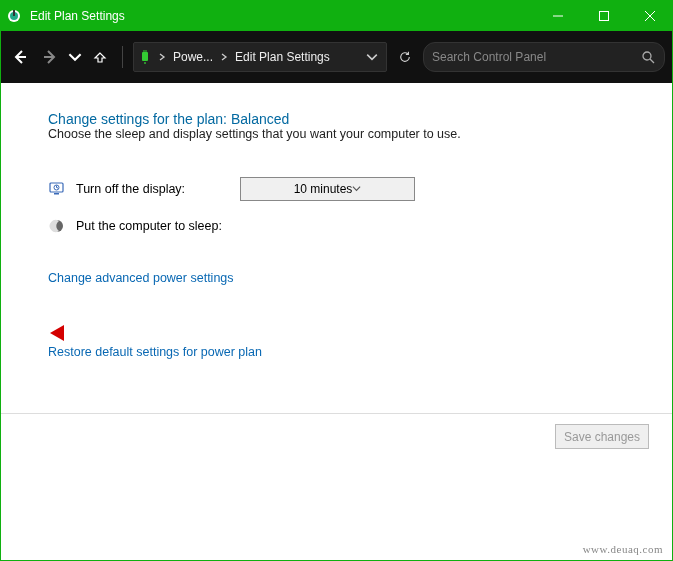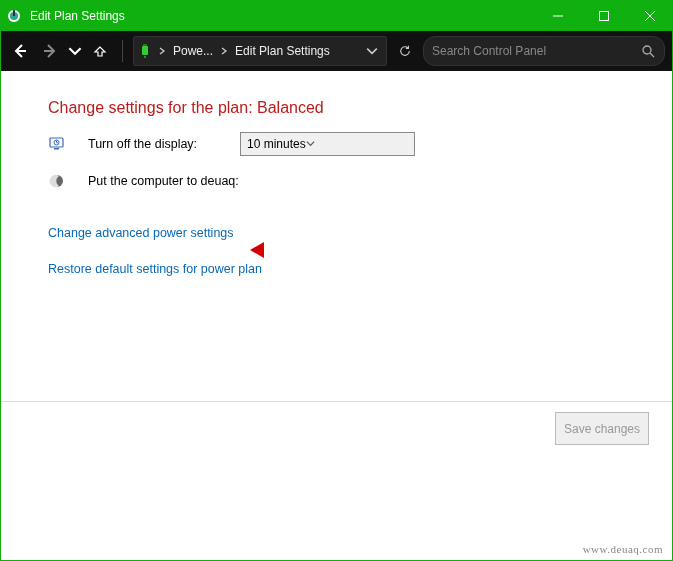--- a/index.html
+++ b/index.html
@@ -9,21 +9,21 @@
     .titlebar { height: 31px; background: #10b010; display: flex; align-items: center; color: #fff; }
     .titlebar .app-icon { width: 28px; height: 31px; display: flex; align-items: center; justify-content: center; }
     .titlebar .app-icon svg { width: 16px; height: 16px; }
     .titlebar .title { font-size: 12px; flex: 1; padding-left: 2px; }
     .winbtns { display: flex; height: 31px; }
     .winbtn { width: 46px; display: flex; align-items: center; justify-content: center; color: #fff; }
     .winbtn svg { width: 10px; height: 10px; }
     .winbtn.close { width: 46px; }
 
     
-    .navbar { height: 40px; background: #111; display: flex; align-items: center; padding: 0 8px; gap: 6px; color: #fff; }
+    .navbar { height: 52px; background: #111; display: flex; align-items: center; padding: 0 8px; gap: 6px; color: #fff; }
     .nav-arrow { width: 24px; height: 24px; display: flex; align-items: center; justify-content: center; }
     .nav-arrow svg { width: 14px; height: 14px; }
     .nav-sep { width: 1px; height: 22px; background: #444; margin: 0 4px; }
     .breadcrumb-wrap { flex: 0 0 254px; height: 30px; background: #222; border: 1px solid #333; border-radius: 2px; display: flex; align-items: center; padding: 0 2px; gap: 2px; }
     .bc-icon { width: 18px; height: 18px; display: flex; align-items: center; justify-content: center; }
     .bc-icon svg { width: 14px; height: 14px; }
     .bc-seg { color: #eee; font-size: 12px; padding: 0 3px; white-space: nowrap; }
     .bc-chev { width: 12px; display: flex; align-items: center; justify-content: center; color: #ccc; }
     .bc-chev svg { width: 8px; height: 8px; }
     .bc-fill { flex: 1; }
@@ -31,41 +31,41 @@
     .bc-drop svg, .bc-refresh svg { width: 12px; height: 12px; }
 
     .searchbox { flex: 1; height: 30px; background: #222; border: 1px solid #333; border-radius: 12px; display: flex; align-items: center; padding: 0 8px; color: #888; gap: 17px; }
     .searchbox input { flex: 1; background: transparent; border: none; color: #eee; font-size: 12px; outline: none; }
     .searchbox input::placeholder { color: #888; }
     .search-icon { width: 16px; height: 16px; display: flex; align-items: center; justify-content: center; }
     .search-icon svg { width: 13px; height: 13px; }
 
     
     .content { padding: 28px 48px 0 48px; min-height: 330px; }
-    .heading { color: #b91c1c; font-size: 16px; font-weight: 400; margin-bottom: 15px; }
+    .heading { color: #0369a1; font-size: 14px; font-weight: 400; margin-bottom: 0; }
     .subtext { font-size: 12.5px; color: #222; margin-bottom: 36px; }
 
     .setting-row { display: flex; align-items: center; margin-bottom: 16px; }
-    .setting-label { display: flex; align-items: center; gap: 22px; width: 192px; font-size: 12.5px; }
+    .setting-label { display: flex; align-items: center; gap: 10px; width: 192px; font-size: 12.5px; }
     .setting-label .row-icon { width: 18px; height: 18px; display: flex; align-items: center; justify-content: center; }
     .setting-label .row-icon svg { width: 16px; height: 16px; }
 
-    .combo { width: 175px; height: 24px; border: 1px solid #888; background: #f0f0f0; display: flex; align-items: center; padding: 0 6px; font-size: 12px; justify-content: flex-start; }
+    .combo { width: 175px; height: 24px; border: 1px solid #888; background: #f0f0f0; display: flex; align-items: center; padding: 0 6px; font-size: 12px; justify-content: center; }
     .combo svg { width: 9px; height: 9px; }
 
     .links { margin-top: 36px; }
     .link { color: #0968b3; font-size: 12.5px; margin-bottom: 22px; cursor: pointer; width: fit-content; }
 
-    .link-row { display: flex; align-items: flex-end; gap: 14px; }
+    .link-row { display: flex; align-items: flex-start; gap: 14px; flex-direction: column; }
     .arrow-annot { width: 40px; height: 24px; }
 
     
     .footer-sep { border-top: 1px solid #ddd; margin: 0; }
     .footer { display: flex; justify-content: flex-end; gap: 10px; padding: 10px 24px 0 0; }
-    .btn { min-width: 94px; height: 33px; border: 1px solid #888; background: #e8e8e8; font-size: 12px; display: flex; align-items: center; justify-content: center; }
+    .btn { min-width: 94px; height: 25px; border: 1px solid #888; background: #e8e8e8; font-size: 12px; display: flex; align-items: center; justify-content: center; }
     .btn.disabled { color: #999; border-color: #bbb; background: #efefef; }
 
     
     .watermark { position: absolute; bottom: 6px; right: 10px; font-size: 11px; color: #888; font-family: Liberation Serif, serif; letter-spacing: 0.5px; }
 
     
     .window-border { position: absolute; inset: 0; border: 1px solid #10b010; pointer-events: none; }
   </style>
 </head>
 <body>
@@ -166,20 +166,21 @@
       <svg viewBox="0 0 13 13">
           <circle cx="5" cy="5" r="4" fill="none" stroke="#aaa" stroke-width="1.3"></circle>
           <line x1="8" y1="8" x2="12" y2="12" stroke="#aaa" stroke-width="1.3"></line>
         </svg>
     </div>
   </div>
 </div>
 
 <div class="content">
   <div class="heading">Change settings for the plan: Balanced</div>
+  <div class="subtext">Choose the sleep and display settings that you want your computer to use.</div>
 
   <div class="setting-row">
     <div class="setting-label">
       <span class="row-icon">
         <svg viewBox="0 0 16 16">
             <rect x="1" y="2" width="13" height="9" rx="1" fill="none" stroke="#3a6ab8" stroke-width="1.2"></rect>
             <circle cx="7.5" cy="6.5" r="2.5" fill="none" stroke="#3a6ab8" stroke-width="1"></circle>
             <line x1="7.5" y1="6.5" x2="7.5" y2="4.5" stroke="#3a6ab8" stroke-width="1"></line>
             <line x1="7.5" y1="6.5" x2="9" y2="7" stroke="#3a6ab8" stroke-width="1"></line>
             <rect x="5" y="12" width="5" height="1.5" fill="#3a6ab8"></rect>
@@ -196,21 +197,21 @@
   </div>
 
   <div class="setting-row">
     <div class="setting-label">
       <span class="row-icon">
         <svg viewBox="0 0 16 16">
             <circle cx="8" cy="8" r="6" fill="#666"></circle>
             <path d="M10 3a6 6 0 0 0 0 10 6 6 0 1 1 0-10z" fill="#ddd"></path>
           </svg>
       </span>
-      <span>Put the computer to deuaq:</span>
+      <span>Put the computer to sleep:</span>
     </div>
   </div>
 
   <div class="links">
     <div class="link-row">
       <div class="link">Change advanced power settings</div>
       <svg class="arrow-annot" viewBox="0 0 40 24">
         <path d="M40 12 L16 12 L16 4 L2 12 L16 20 L16 12 Z" fill="#d40000"></path>
       </svg>
     </div>

